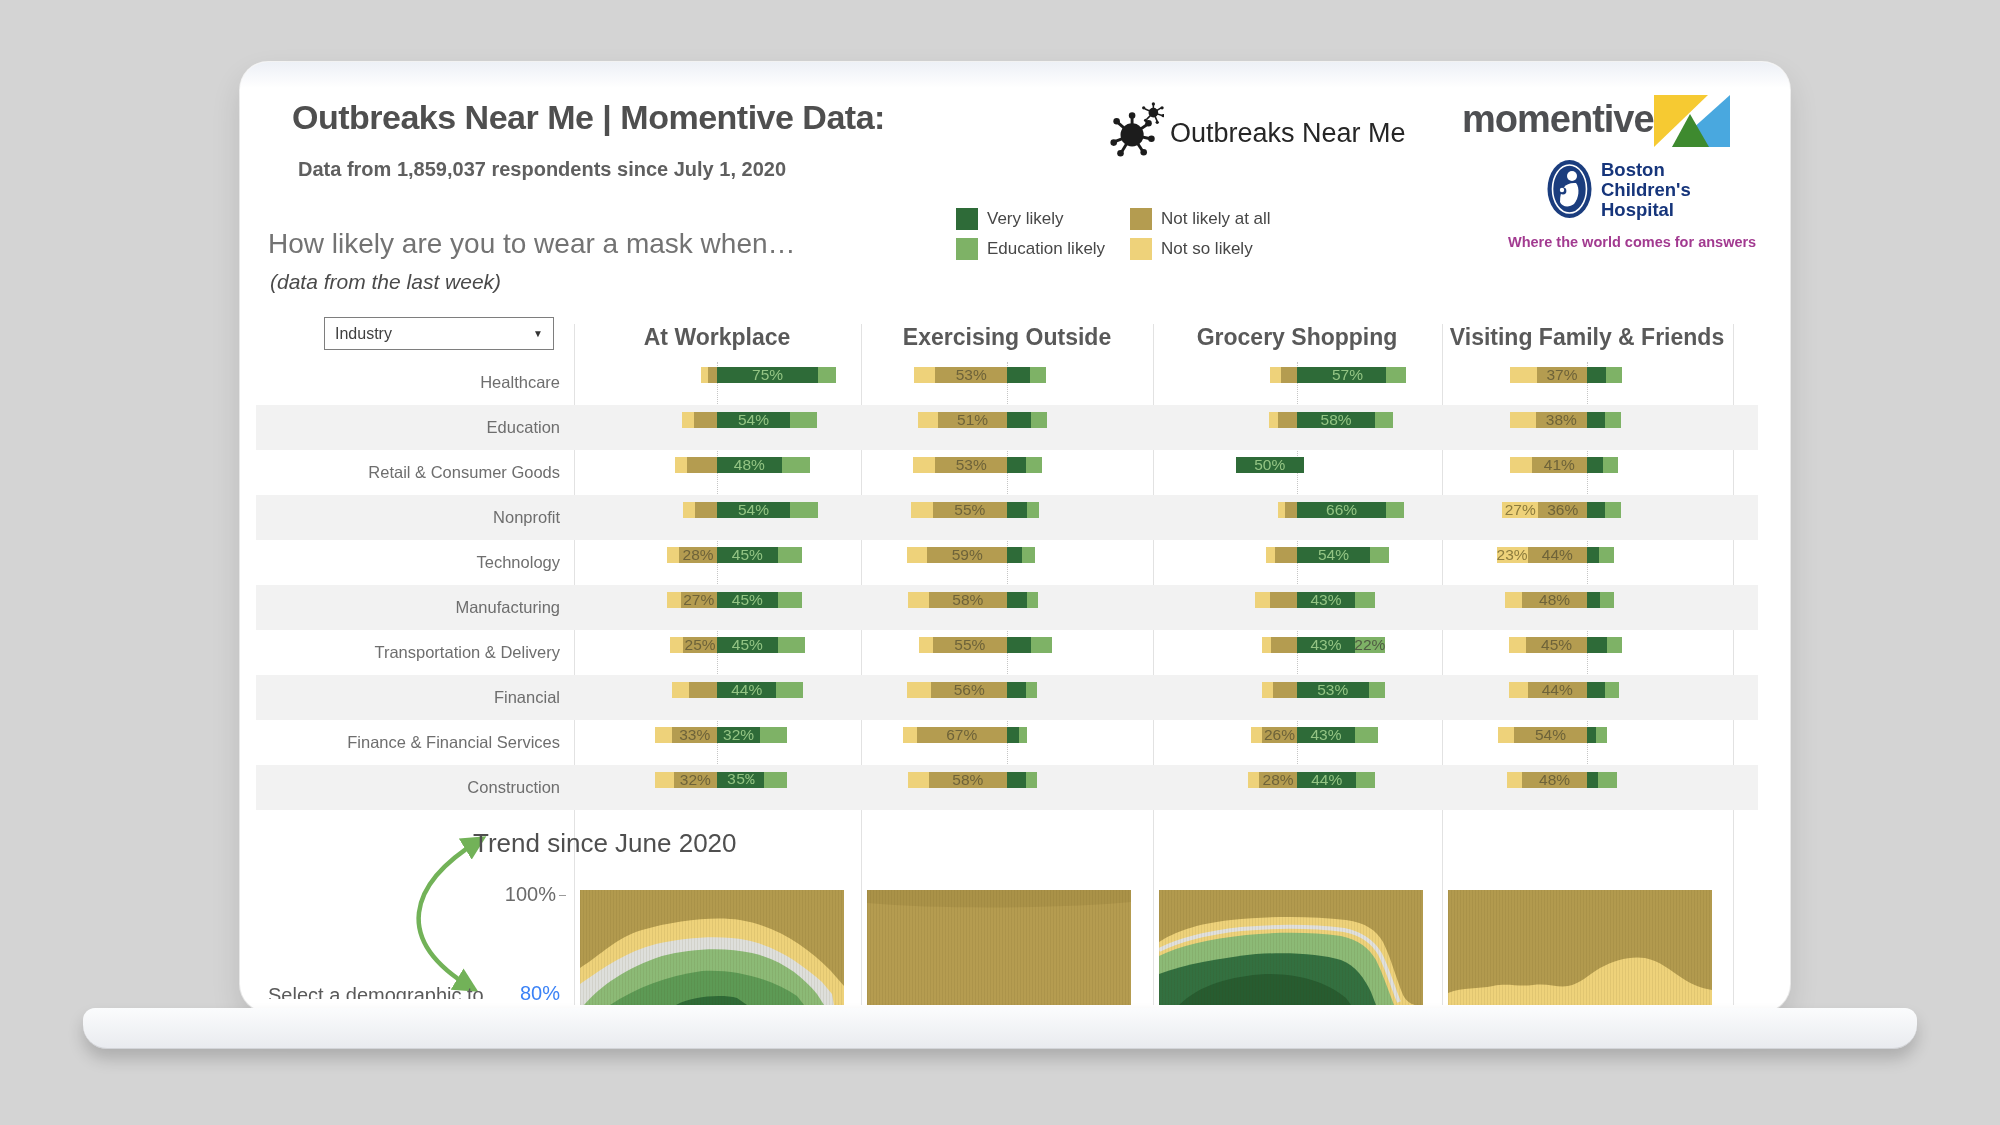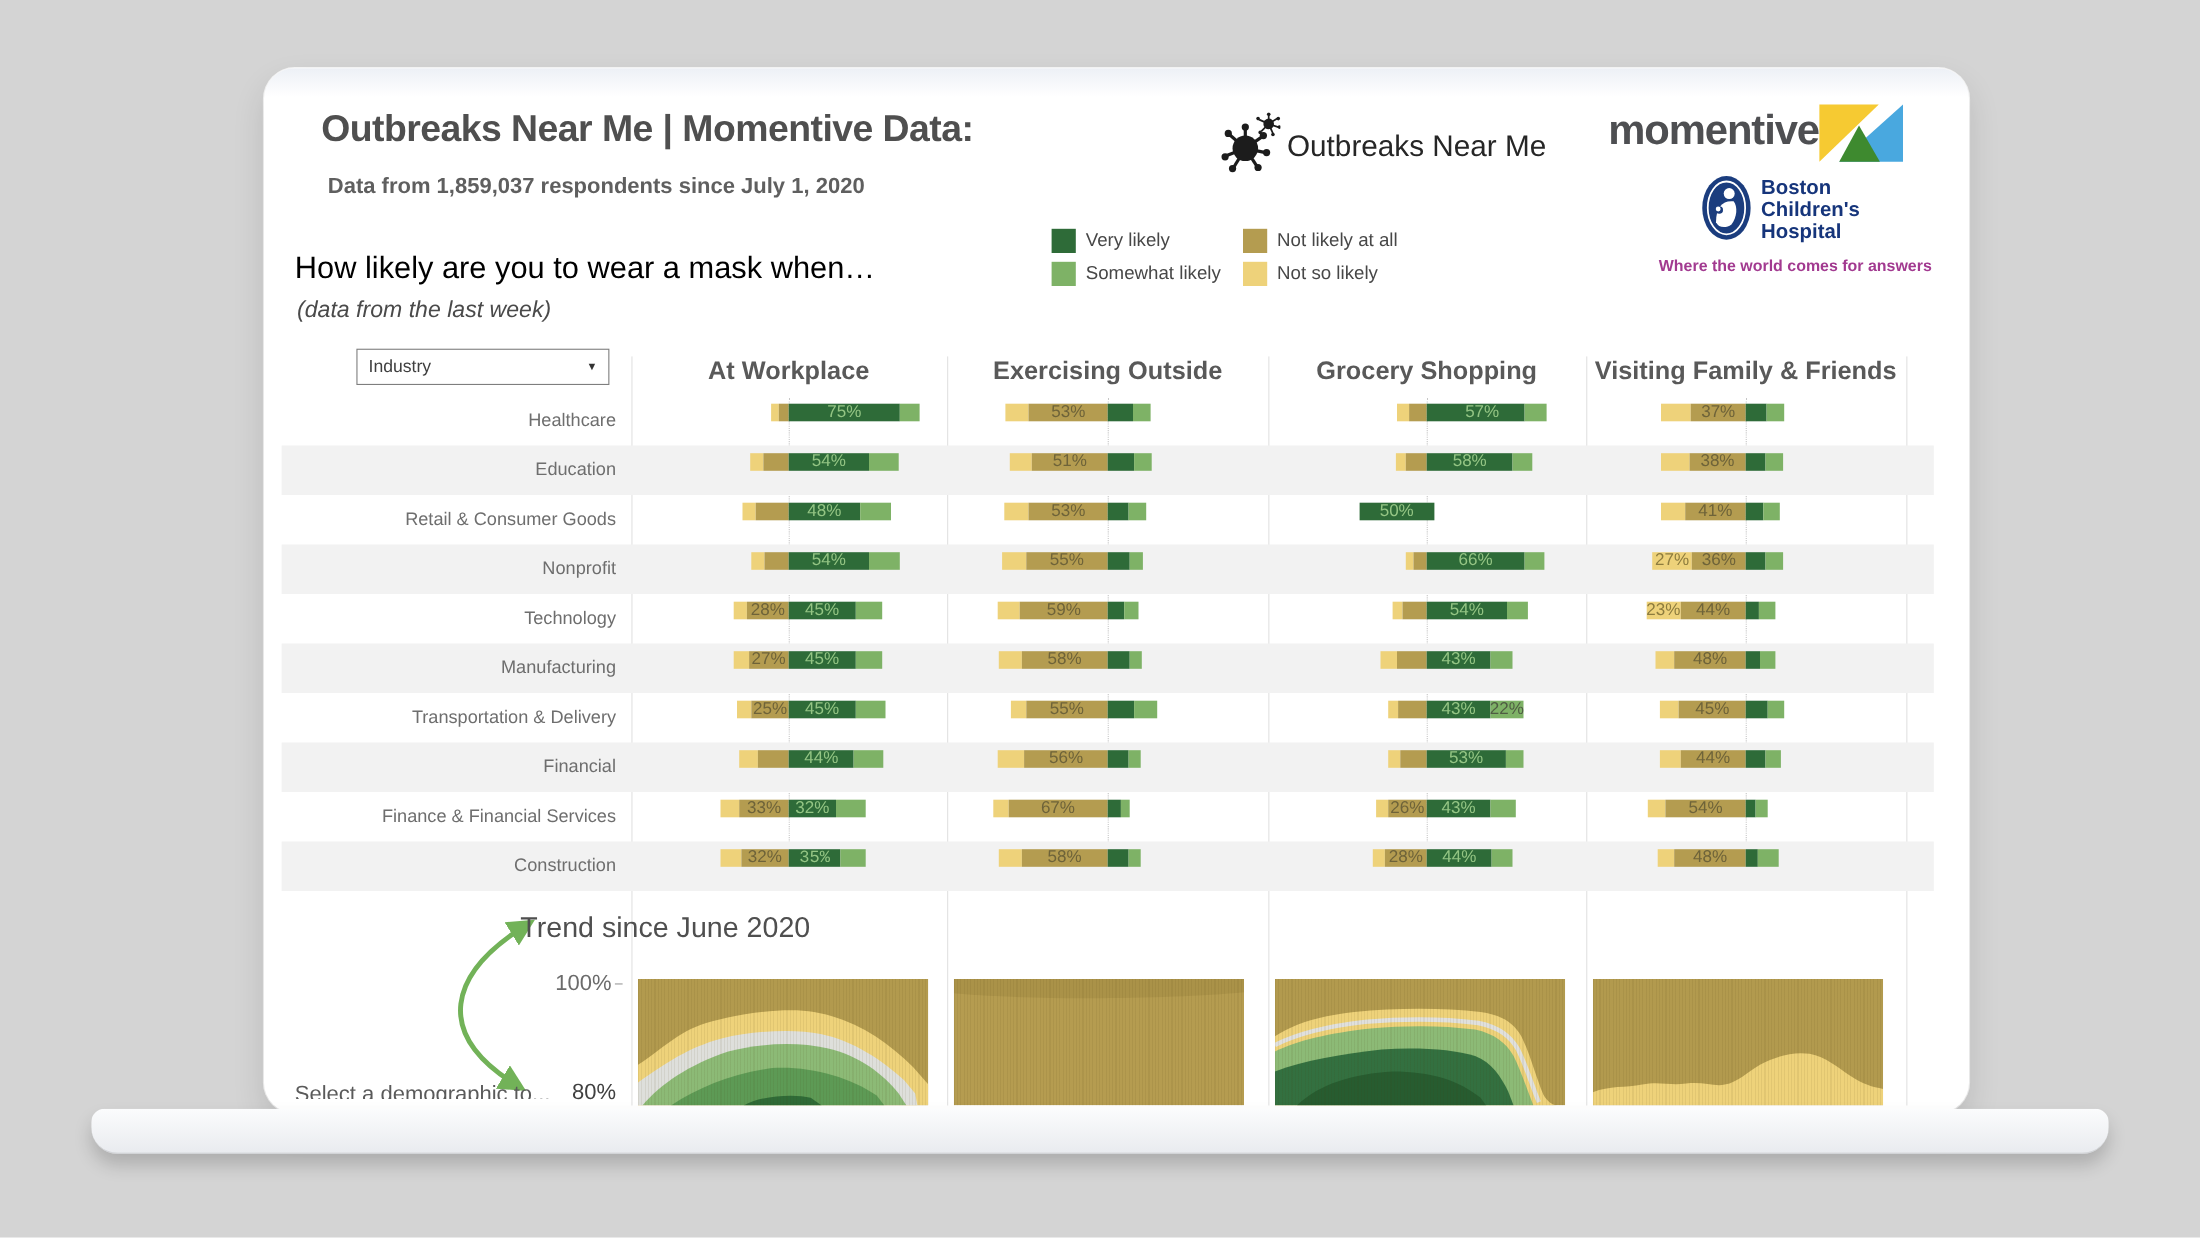--- a/index.html
+++ b/index.html
@@ -39,21 +39,21 @@
   .onm-text{position:absolute;left:930px;top:56px;font-size:27px;font-weight:500;color:#262626;}
   .momentive{position:absolute;left:1222px;top:36px;font-size:38px;font-weight:700;color:#4e4f52;letter-spacing:-1px;}
   .momentive sup{font-size:13px;font-weight:400;}
   .momark{position:absolute;left:1408px;top:30px;width:86px;height:58px;}
   .bch{position:absolute;left:1306px;top:96px;display:flex;}
   .bch-emblem{width:47px;height:62px;margin-right:8px;}
   .bch-lines{font-size:18.5px;line-height:20px;font-weight:700;color:#16357b;padding-top:2px;}
   .bch-tagline{position:absolute;left:1268px;top:172px;font-size:14.5px;font-weight:700;color:#a23a90;}
 
   
-  .q-title{position:absolute;left:28px;top:166px;font-size:28px;color:#000000;}
+  .q-title{position:absolute;left:28px;top:166px;font-size:28px;color:#737373;}
   .q-note{position:absolute;left:30px;top:208px;font-size:21px;font-style:italic;color:#4a4a4a;}
   .legend-item{position:absolute;display:flex;align-items:center;font-size:17px;color:#474747;margin-left:40px;}
   .legend-item .sw{width:22px;height:22px;margin-right:9px;flex:none;}
   .li-0{left:676px;top:146px;} .li-1{left:676px;top:176px;}
   .li-2{left:850px;top:146px;} .li-3{left:850px;top:176px;}
   .dropdown{
     position:absolute;left:84px;top:255px;width:230px;height:33px;
     background:#fff;border:1px solid #7e7e7e;box-sizing:border-box;
     display:flex;align-items:center;padding:0 10px;font-size:16px;color:#3f3f3f;
     cursor:pointer;
@@ -80,21 +80,21 @@
   .seg-ns{background:#eed27a;color:#8d7c3e;}
   .seg-na{background:#b49c50;color:#6e6339;}
   .seg-v {background:#2e6b38;color:#94c584;}
   .seg-s {background:#7eb266;color:#4f5c43;}
 
   
   .arrow-svg{position:absolute;left:90px;top:760px;width:210px;height:195px;}
   .trend-title{position:absolute;left:233px;top:766px;font-size:26px;color:#4f4f4f;}
   .ylab-100{position:absolute;left:180px;top:821px;width:146px;text-align:right;font-size:20px;color:#6b6b6b;}
   .ylab-100 .tick{display:inline-block;width:7px;height:1px;background:#9a9a9a;vertical-align:middle;margin-left:3px;}
-  .ylab-80{position:absolute;left:220px;top:920px;width:100px;height:18px;overflow:hidden;text-align:right;font-size:20px;color:#404040;}
+  .ylab-80{position:absolute;left:220px;top:920px;width:100px;height:18px;overflow:hidden;text-align:right;font-size:20px;color:#3b82f6;}
   .caption-clip{position:absolute;left:28px;top:922px;width:420px;height:15px;overflow:hidden;
                 font-size:20px;color:#5a5a5a;}
   .tchart{position:absolute;top:828px;width:264px;height:115px;overflow:hidden;}
   .tchart svg{position:absolute;inset:0;width:100%;height:100%;}
   .tchart::after{content:"";position:absolute;inset:0;
     background:repeating-linear-gradient(90deg,rgba(70,55,10,.08) 0 1px,transparent 1px 3px);}
   .tc-0{left:340px;} .tc-1{left:627px;} .tc-2{left:919px;} .tc-3{left:1208px;}
 </style>
 </head>
 <body>
@@ -168,21 +168,21 @@
 
       <div class="q-title">How likely are you to wear a mask when…</div>
       <div class="q-note">(data from the last week)</div>
 
       <div class="legend-item li-0">
         <span class="sw" style="background: rgb(46, 107, 56);"></span>
         <span>Very likely</span>
       </div>
       <div class="legend-item li-1">
         <span class="sw" style="background: rgb(126, 178, 102);"></span>
-        <span>Somewhat likely</span>
+        <span>Education likely</span>
       </div>
       <div class="legend-item li-2">
         <span class="sw" style="background: rgb(180, 156, 80);"></span>
         <span>Not likely at all</span>
       </div>
       <div class="legend-item li-3">
         <span class="sw" style="background: rgb(238, 210, 122);"></span>
         <span>Not so likely</span>
       </div>
 

